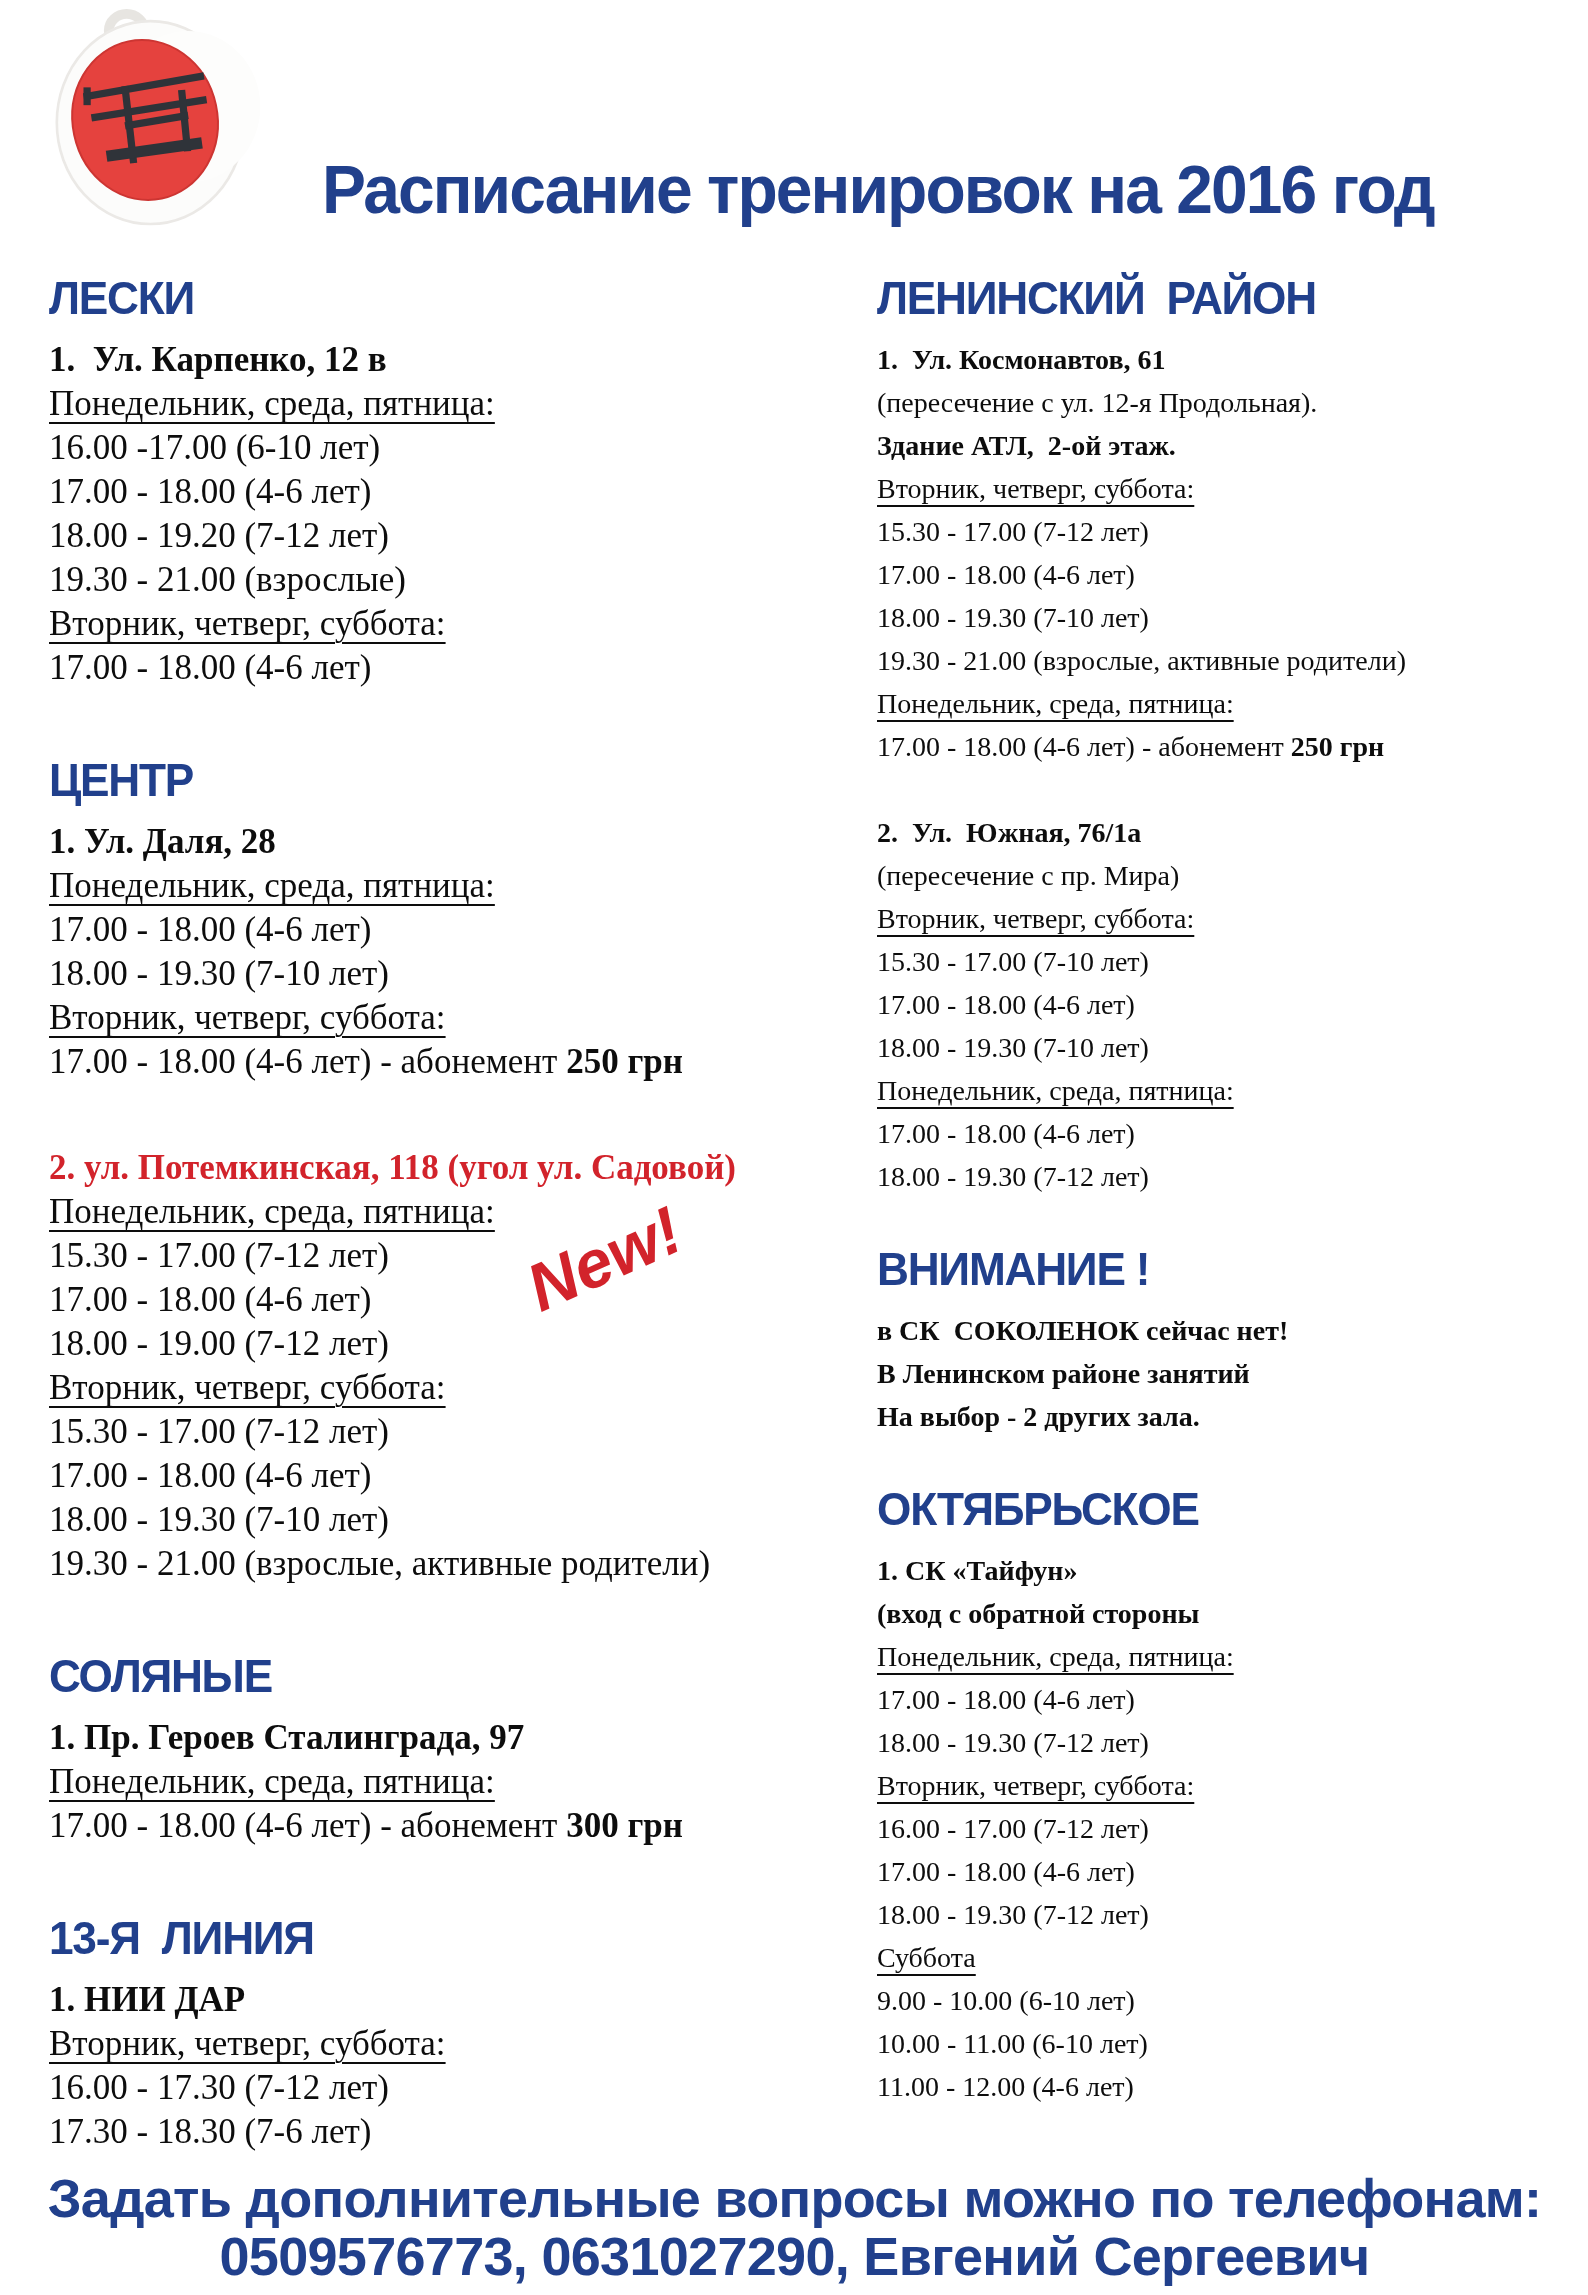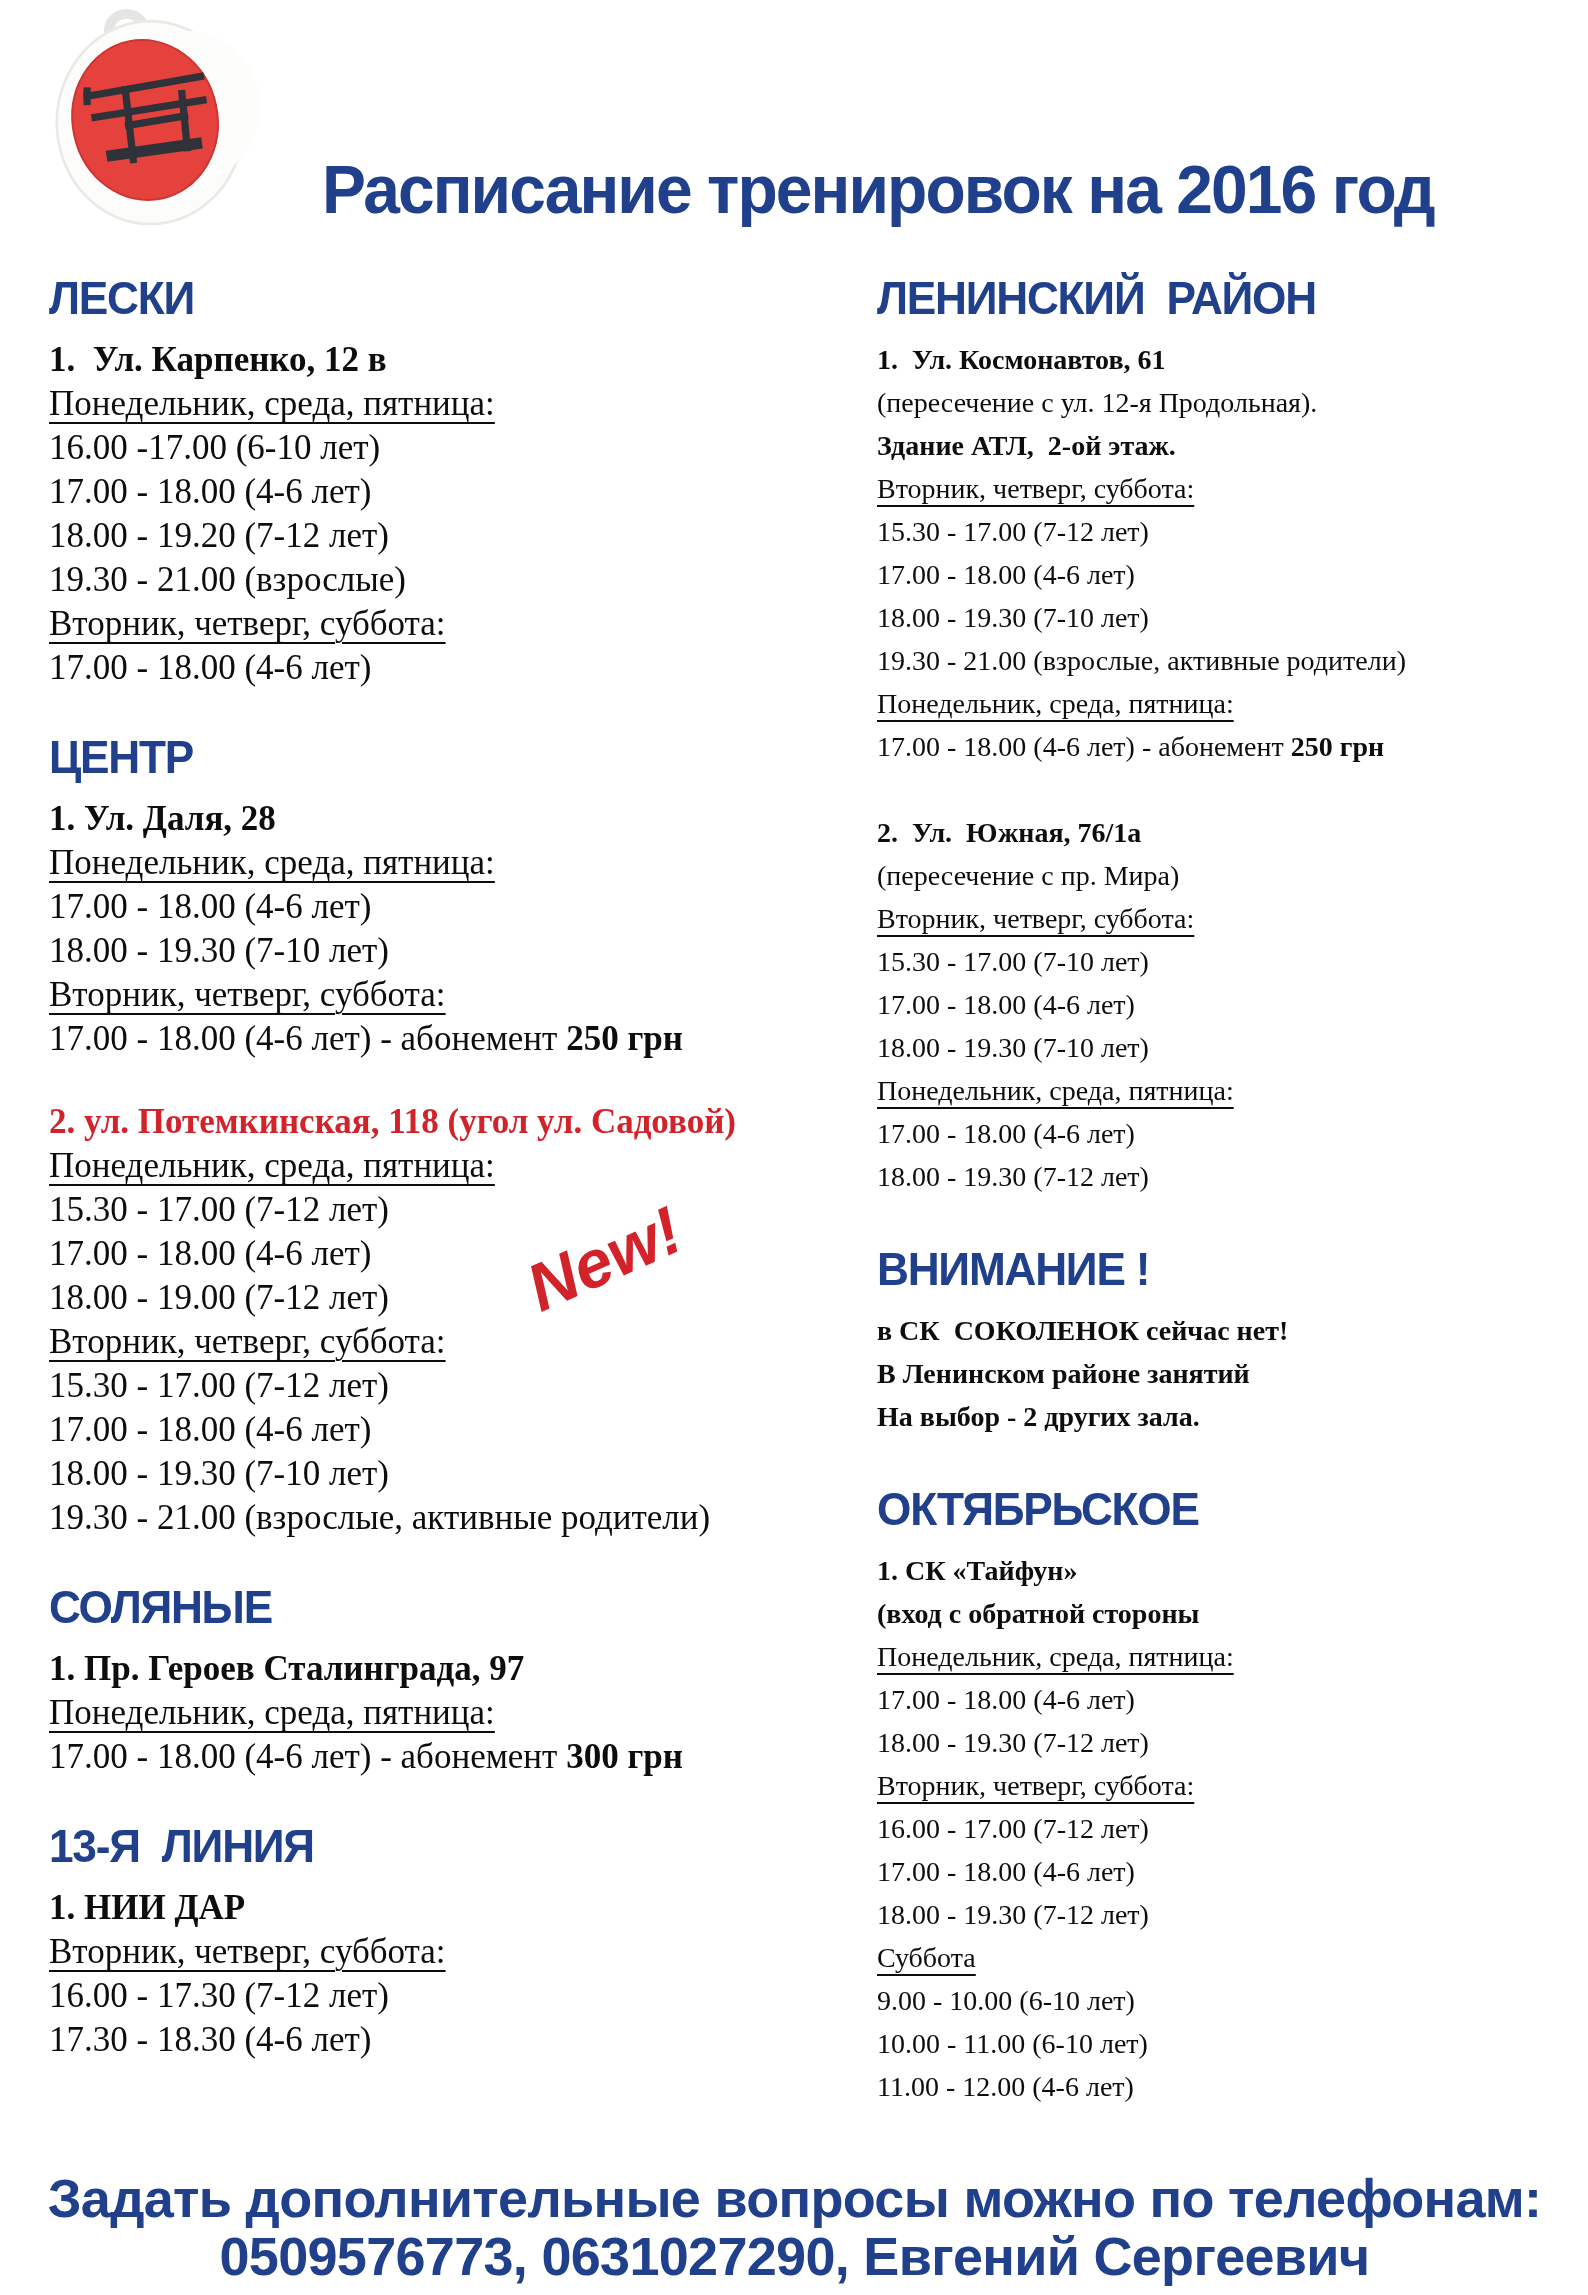--- a/index.html
+++ b/index.html
@@ -41,21 +41,21 @@
   
   .columns{
     display:flex;align-items:flex-start;
     padding:42px 0 0 49px;
   }
   .col{flex:none;}
   .col-left{width:828px;}
   .col-right{width:712px;}
 
   .section{margin:0;}
-  .col-left  .section + .section{margin-top:39px;}
+  .col-left  .section + .section{margin-top:62px;}
   .col-right .section + .section{margin-top:43px;}
 
   .heading{
     font-family:"Liberation Sans", sans-serif;
     font-weight:700;
     font-size:47px;
     line-height:55px;
     color:var(--blue);
     letter-spacing:-1.3px;
     margin:0 0 13px 0;
@@ -176,21 +176,21 @@
           <div class="heading">СОЛЯНЫЕ</div>
           <div class="line address"><span>1. Пр. Героев Сталинграда, 97</span></div>
           <div class="line days"><span>Понедельник, среда, пятница:</span></div>
           <div class="line time"><span>17.00 - 18.00 (4-6 лет) - абонемент </span><span class="bold-tail">300 грн</span></div>
         </div>
         <div class="section">
           <div class="heading">13-Я  ЛИНИЯ</div>
           <div class="line address"><span>1. НИИ ДАР</span></div>
           <div class="line days"><span>Вторник, четверг, суббота:</span></div>
           <div class="line time"><span>16.00 - 17.30 (7-12 лет)</span></div>
-          <div class="line time"><span>17.30 - 18.30 (4-6 лет)</span></div>
+          <div class="line time"><span>17.30 - 18.30 (7-6 лет)</span></div>
         </div>
       </section>
     <section class="col col-right" id="col-right">
         <div class="section">
           <div class="heading">ЛЕНИНСКИЙ  РАЙОН</div>
           <div class="line address"><span>1.  Ул. Космонавтов, 61</span></div>
           <div class="line plain"><span>(пересечение с ул. 12-я Продольная).</span></div>
           <div class="line address"><span>Здание АТЛ,  2-ой этаж.</span></div>
           <div class="line days"><span>Вторник, четверг, суббота:</span></div>
           <div class="line time"><span>15.30 - 17.00 (7-12 лет)</span></div>

